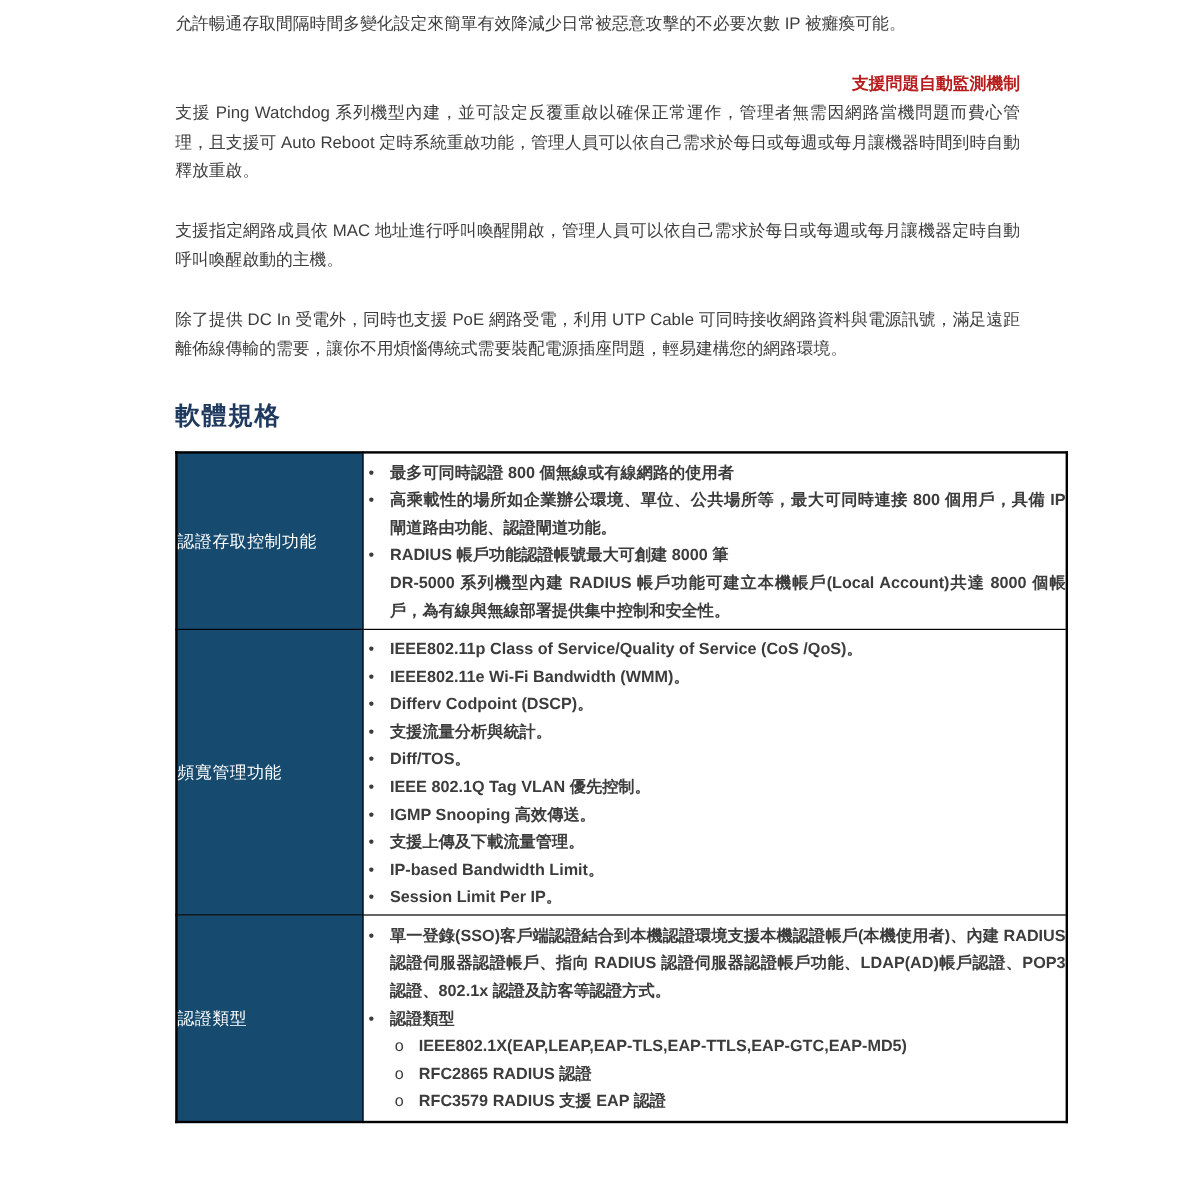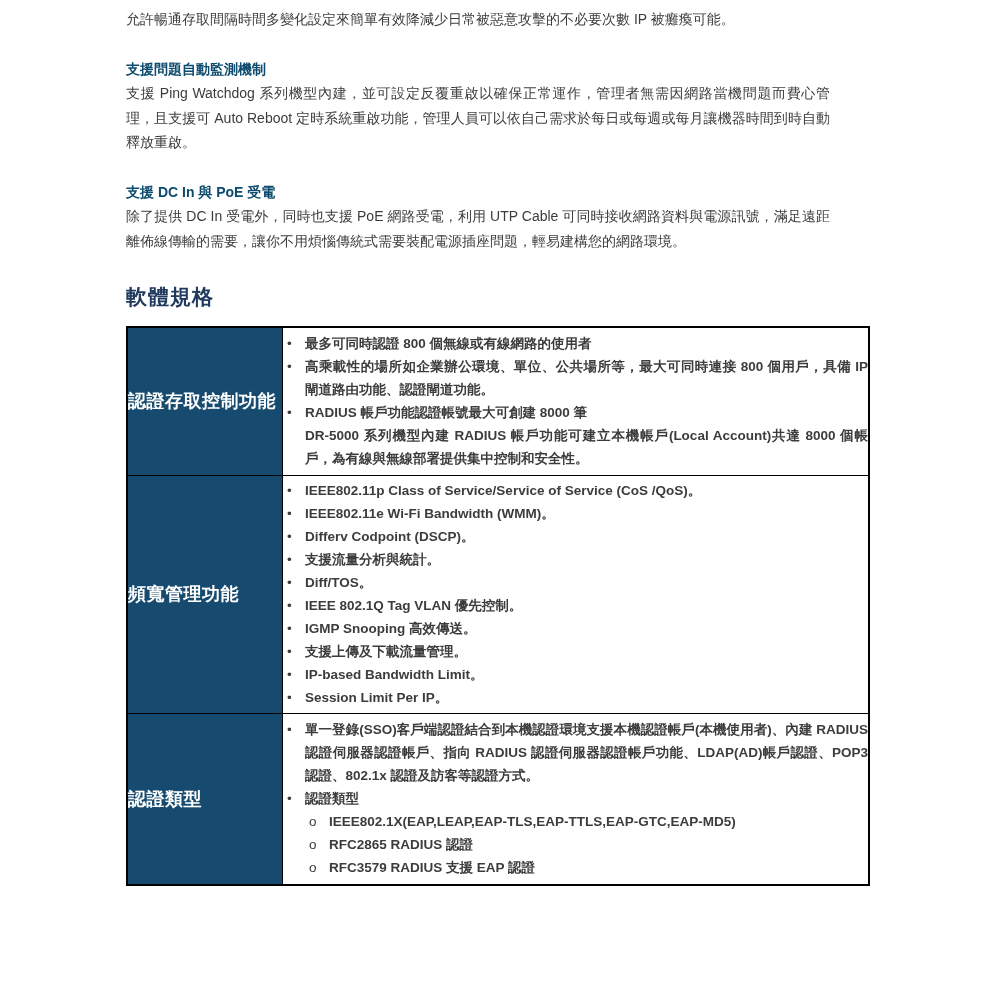--- a/index.html
+++ b/index.html
@@ -14,34 +14,36 @@
     font-family: "Liberation Sans", "DejaVu Sans", sans-serif;
     color: #3c3c3c;
     -webkit-font-smoothing: antialiased;
   }
   .page {
     box-sizing: border-box;
     width: 960px;
     padding: 7px 130px 0 126px;
     font-size: 14px;
     line-height: 24.5px;
+    margin-left: 20px;
   }
   .para {
     margin: 0;
     text-align: justify;
   }
   .section {
     margin-top: 25px;
   }
   .section-title {
     margin: 0;
     font-weight: bold;
-    color: #0c4a6e;
+    color: #b91c1c;
     font-size: 14px;
     line-height: 24.5px;
+    text-align: right;
   }
   .spec-heading {
     margin: 30px 0 0 0;
     font-size: 21px;
     line-height: 27px;
     font-weight: bold;
     color: var(--heading-color, #20395f);
     letter-spacing: 1px;
   }
   table.spec-table {
@@ -53,22 +55,22 @@
   }
   table.spec-table td {
     border: 1px solid var(--border-color, #000);
     vertical-align: middle;
     padding: 0;
   }
   td.label-cell {
     width: 154px;
     background: var(--header-bg, #164a6e);
     color: var(--header-text, #ffffff);
-    font-weight: bold;
-    font-size: 18px;
+    font-weight: normal;
+    font-size: 14px;
     padding-left: 9px;
     letter-spacing: 0.5px;
   }
   td.content-cell {
     background: #ffffff;
     padding: 4px 8px 4px 8px;
     font-size: 13.5px;
     line-height: 23px;
     color: #3c3c3c;
     vertical-align: middle;
@@ -105,24 +107,24 @@
 <div class="page">
 
   <p class="para">允許暢通存取間隔時間多變化設定來簡單有效降減少日常被惡意攻擊的不必要次數 IP 被癱瘓可能。</p>
 
   <div class="section">
     <p class="section-title">支援問題自動監測機制</p>
     <p class="para">支援 Ping Watchdog 系列機型內建，並可設定反覆重啟以確保正常運作，管理者無需因網路當機問題而費心管理，且支援可 Auto Reboot 定時系統重啟功能，管理人員可以依自己需求於每日或每週或每月讓機器時間到時自動釋放重啟。</p>
   </div>
 
   <div class="section">
+    <p class="para">支援指定網路成員依 MAC 地址進行呼叫喚醒開啟，管理人員可以依自己需求於每日或每週或每月讓機器定時自動呼叫喚醒啟動的主機。</p>
   </div>
 
   <div class="section">
-    <p class="section-title">支援 DC In 與 PoE 受電</p>
     <p class="para">除了提供 DC In 受電外，同時也支援 PoE 網路受電，利用 UTP Cable 可同時接收網路資料與電源訊號，滿足遠距離佈線傳輸的需要，讓你不用煩惱傳統式需要裝配電源插座問題，輕易建構您的網路環境。</p>
   </div>
 
   <h2 class="spec-heading">軟體規格</h2>
 
   <table class="spec-table">
     <tbody>
         <tr class="spec-row-0">
           <td class="label-cell">認證存取控制功能</td>
           <td class="content-cell">
@@ -142,21 +144,21 @@
               <span class="marker"></span>
               <span class="item-text">DR-5000 系列機型內建 RADIUS 帳戶功能可建立本機帳戶(Local Account)共達 8000 個帳戶，為有線與無線部署提供集中控制和安全性。</span>
             </div>
           </td>
         </tr>
         <tr class="spec-row-1">
           <td class="label-cell">頻寬管理功能</td>
           <td class="content-cell">
             <div class="item bullet">
               <span class="marker">•</span>
-              <span class="item-text">IEEE802.11p Class of Service/Service of Service (CoS /QoS)。</span>
+              <span class="item-text">IEEE802.11p Class of Service/Quality of Service (CoS /QoS)。</span>
             </div>
             <div class="item bullet">
               <span class="marker">•</span>
               <span class="item-text">IEEE802.11e Wi-Fi Bandwidth (WMM)。</span>
             </div>
             <div class="item bullet">
               <span class="marker">•</span>
               <span class="item-text">Differv Codpoint (DSCP)。</span>
             </div>
             <div class="item bullet">

